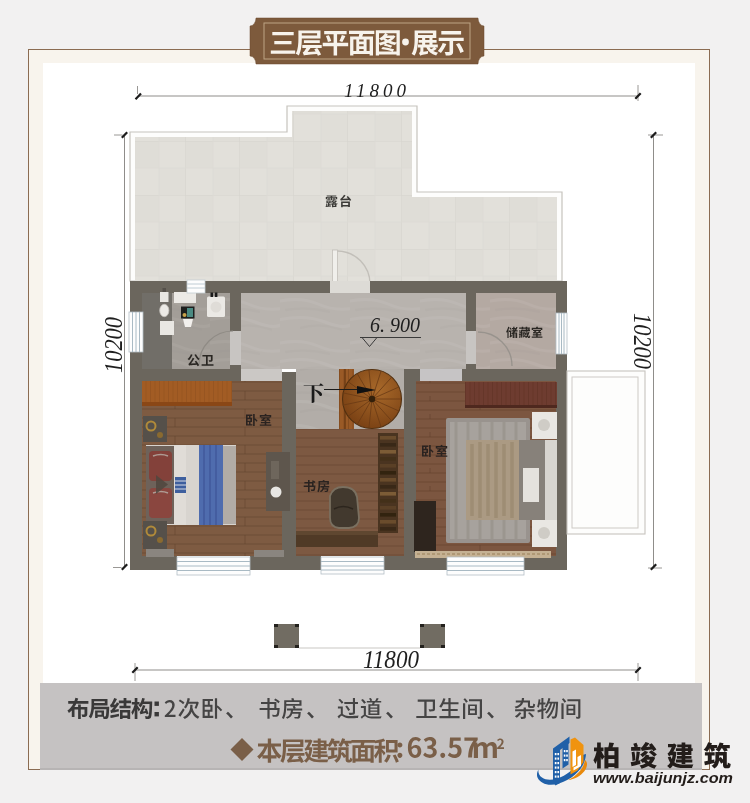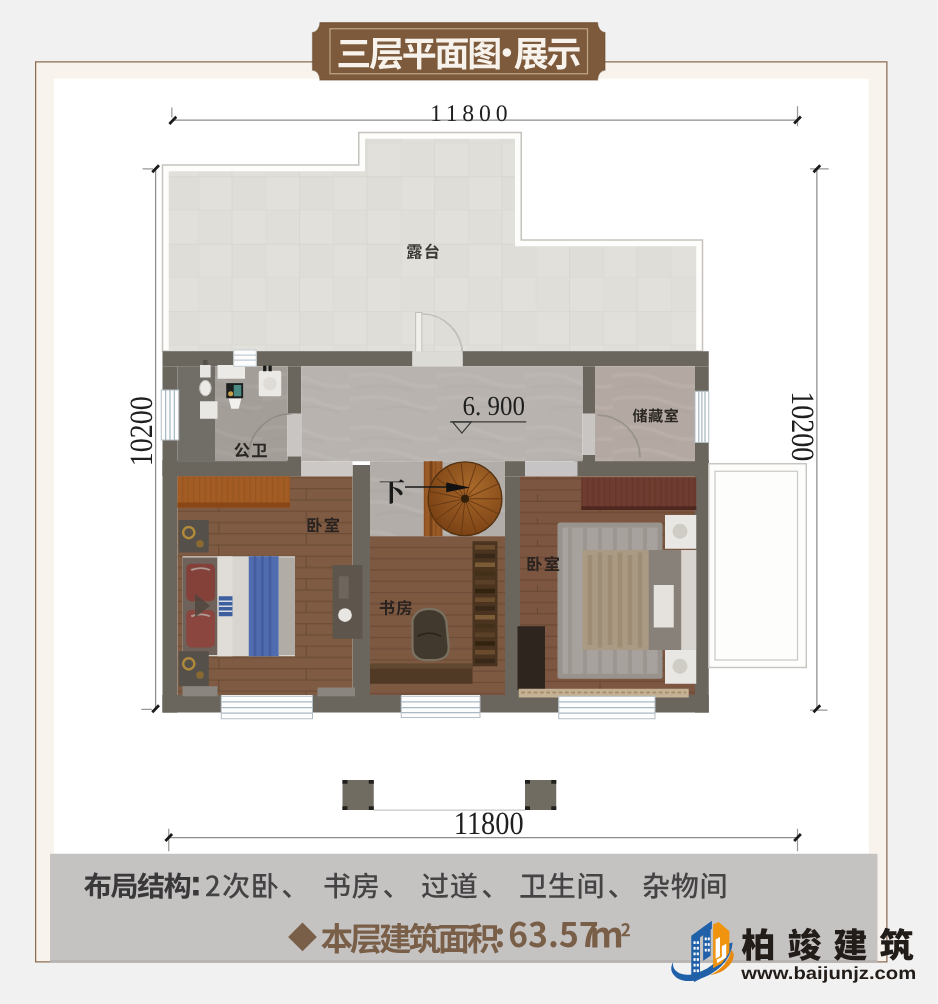--- a/index.html
+++ b/index.html
@@ -1,15 +1,15 @@
 <!DOCTYPE html>
 <html><head><meta charset="utf-8"><style>
 html,body{margin:0;padding:0;}
 body{width:750px;height:803px;background:#f2f1f1;font-family:"Liberation Sans",sans-serif;}
-.page{position:relative;width:750px;height:803px;overflow:hidden;}
+.page{position:relative;width:750px;height:803px;overflow:hidden;font-style:italic;}
 svg{position:absolute;left:0;top:0;}
 </style></head><body>
 <div class="page">
 <svg width="750" height="803" viewBox="0 0 750 803">
 <defs>
 <pattern id="tile" width="54" height="54" patternUnits="userSpaceOnUse" x="132" y="33">
   <rect width="54" height="54" fill="#e2e0da"></rect>
   <rect width="27" height="27" fill="#dfddd7"></rect>
   <rect x="27" y="27" width="27" height="27" fill="#e0ded8"></rect>
   <path d="M0 0H54V54" fill="none" stroke="#d6d4ce" stroke-width="1.1"></path>

